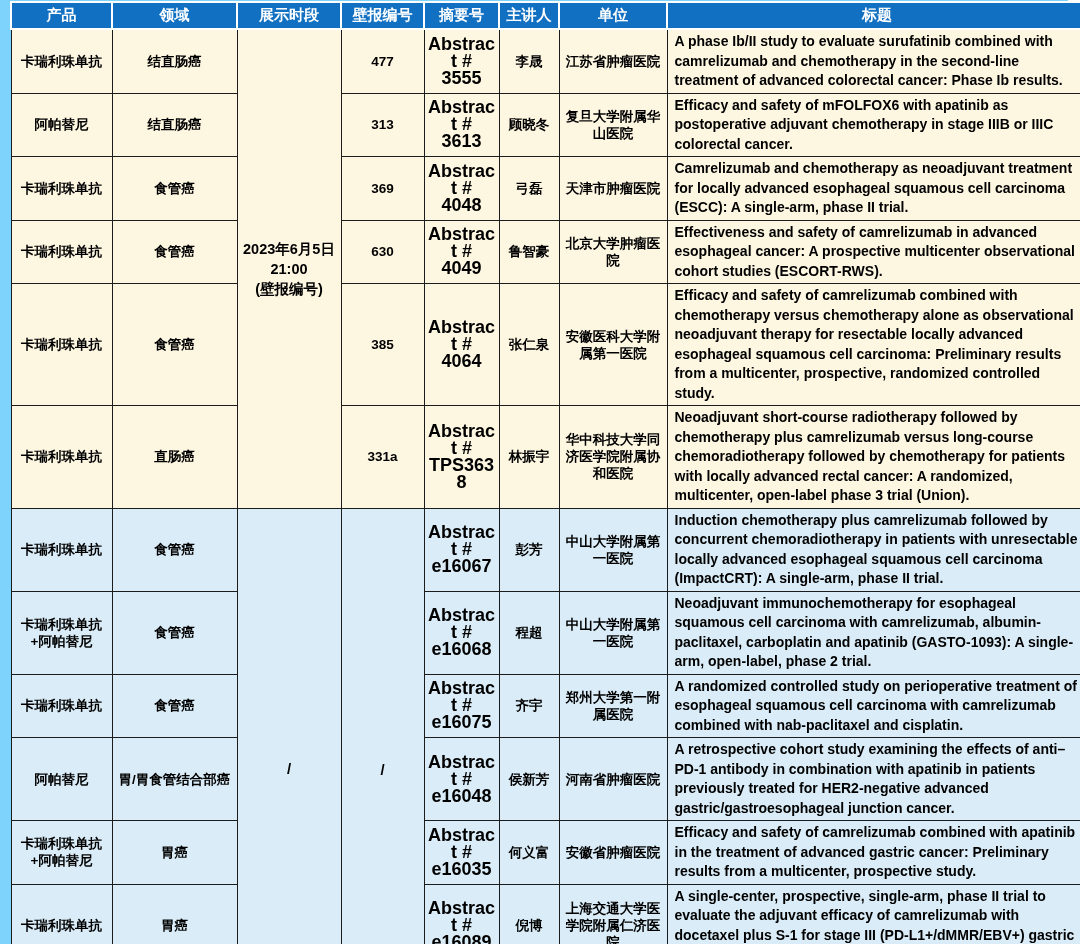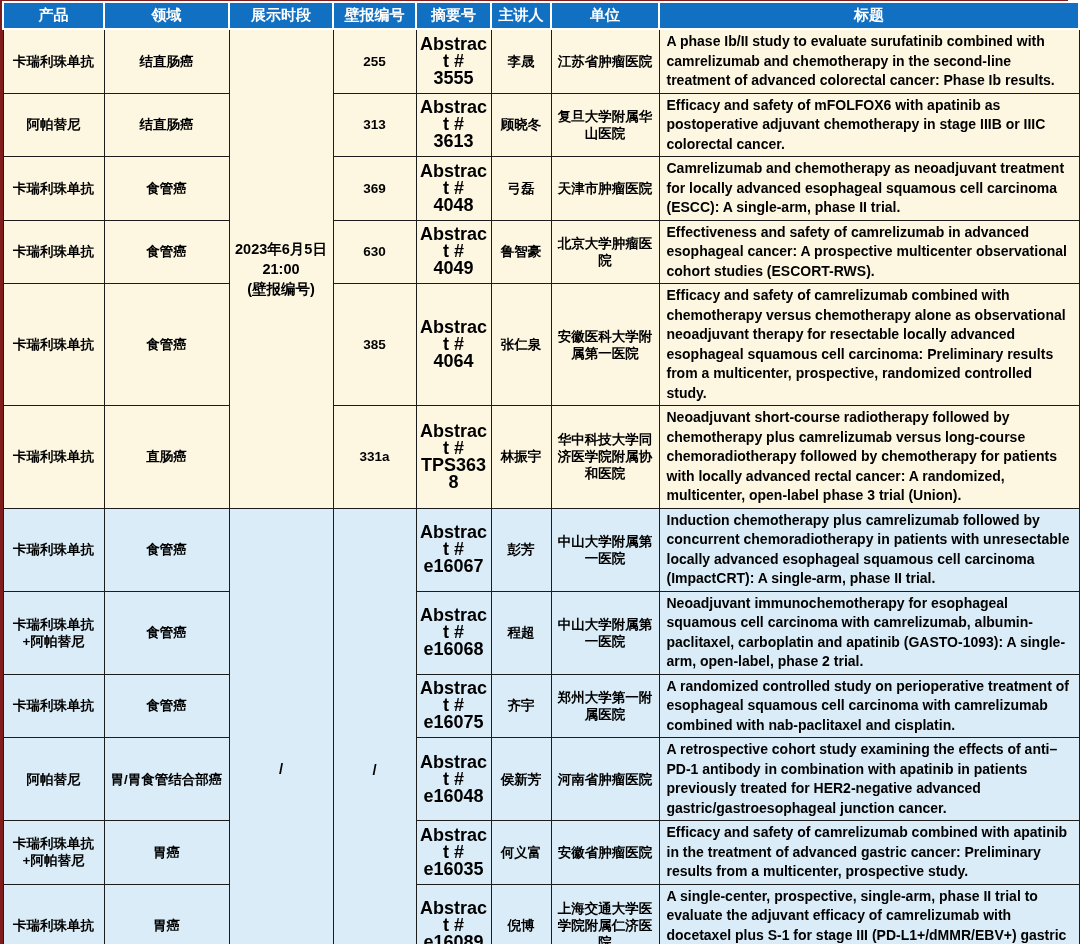--- a/index.html
+++ b/index.html
@@ -2,21 +2,21 @@
 <html style="--header-bg: #1170C2; --header-text: #FFFFFF; --sec0-bg: #FDF6E0; --sec1-bg: #D9ECF7; --border-color: #1C1C1C;"><head>
 <meta charset="utf-8">
 <style>
   * { margin: 0; padding: 0; box-sizing: border-box; }
   html, body { background: #ffffff; }
   body {
     width: 1080px; height: 944px; overflow: hidden;
     font-family: "Liberation Sans", "DejaVu Sans", sans-serif;
     color: #000;
   }
-  .page { width: 1068px; height: 944px; background: #7f1d1d; padding: 1px 2px 10px 2px; }
+  .page { width: 1068px; height: 944px; background: #7dd3fc; padding: 1px 2px 10px 10px; }
   table.schedule {
     width: 1076px; table-layout: fixed; border-collapse: collapse;
   }
   th {
     background: var(--header-bg, #1170C2);
     color: var(--header-text, #fff);
     font-size: 15px; font-weight: bold;
     border: 2px solid #ffffff;
     height: 27px; text-align: center; vertical-align: middle;
     padding: 1px 0;
@@ -65,21 +65,21 @@
     </thead>
     <tbody id="table-body">
         <tr class="sec0" style="height: 56px;">
           <td>卡瑞利珠单抗</td>
           <td>结直肠癌</td>
           <td class="period-cell" rowspan="6">
             <div>2023年6月5日</div>
             <div>21:00</div>
             <div>(壁报编号)</div>
           </td>
-          <td>255</td>
+          <td>477</td>
           <td class="abstract-cell">
             <div>Abstract #</div>
             <div>3555</div>
           </td>
           <td>李晟</td>
           <td>江苏省肿瘤医院</td>
           <td class="title-cell">A phase Ib/II study to evaluate surufatinib combined with camrelizumab and chemotherapy in the second-line treatment of advanced colorectal cancer: Phase Ib results.</td>
         </tr>
         <tr class="sec0" style="height: 59px;">
           <td>阿帕替尼</td>

